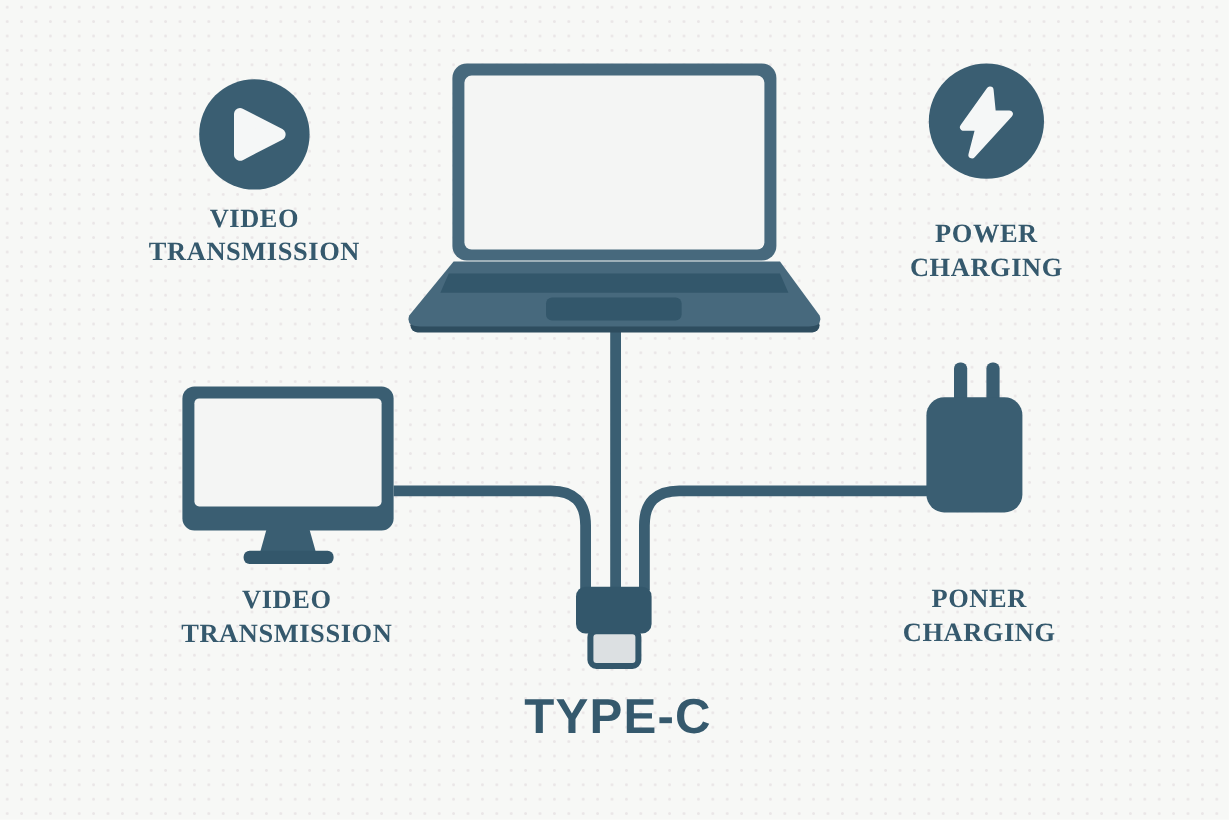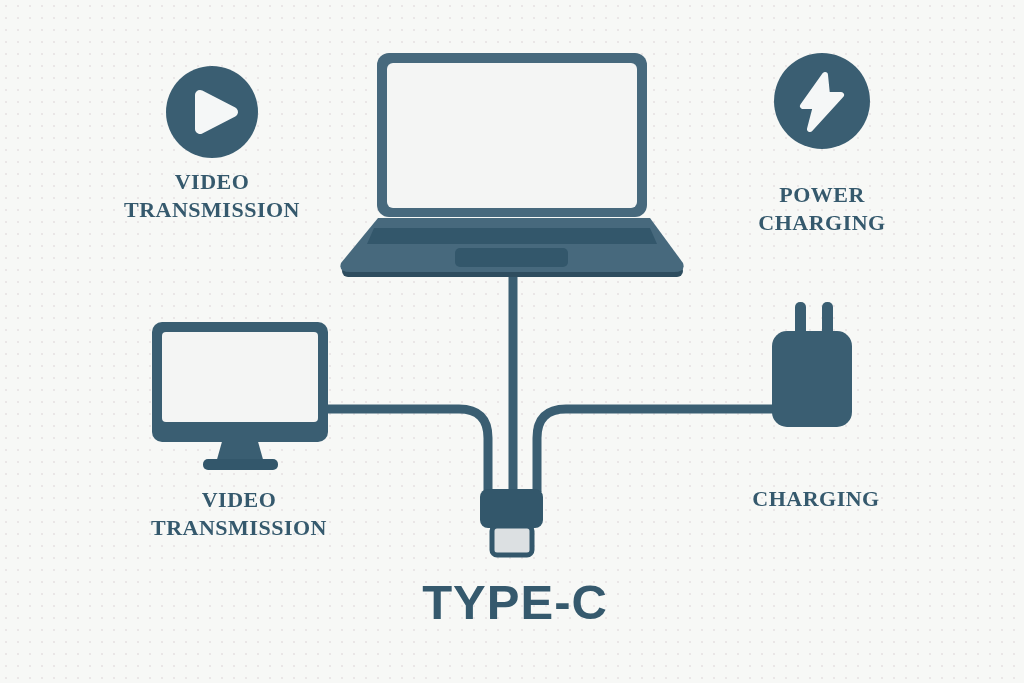--- a/index.html
+++ b/index.html
@@ -48,21 +48,21 @@
     font-family: Liberation Serif, serif;
   }
   .title {
     position: absolute;
     left: 365px;
     top: 574px;
     width: 300px;
     text-align: center;
     color: var(--text);
     font-weight: 700;
-    font-size: 49px;
+    font-size: 41px;
     letter-spacing: 1px;
   }
   .label-video      { left: 82px;  top: 168px; }
   .label-power-top  { left: 692px; top: 170px; margin-top: 11px; }
   .label-data       { left: 109px; top: 486px; }
   .label-power-bot  { left: 686px; top: 485px; }
 </style>
 </head>
 <body>
 
@@ -123,18 +123,19 @@
     <div>POWER</div>
     <div>CHARGING</div>
   </div>
 
   <div class="label label-data">
     <div>VIDEO</div>
     <div>TRANSMISSION</div>
   </div>
 
   <div class="label label-power-bot">
+    <div>PONER</div>
     <div>CHARGING</div>
   </div>
 
   <div class="title">TYPE-C</div>
 
 </div>
 
 </body></html>

